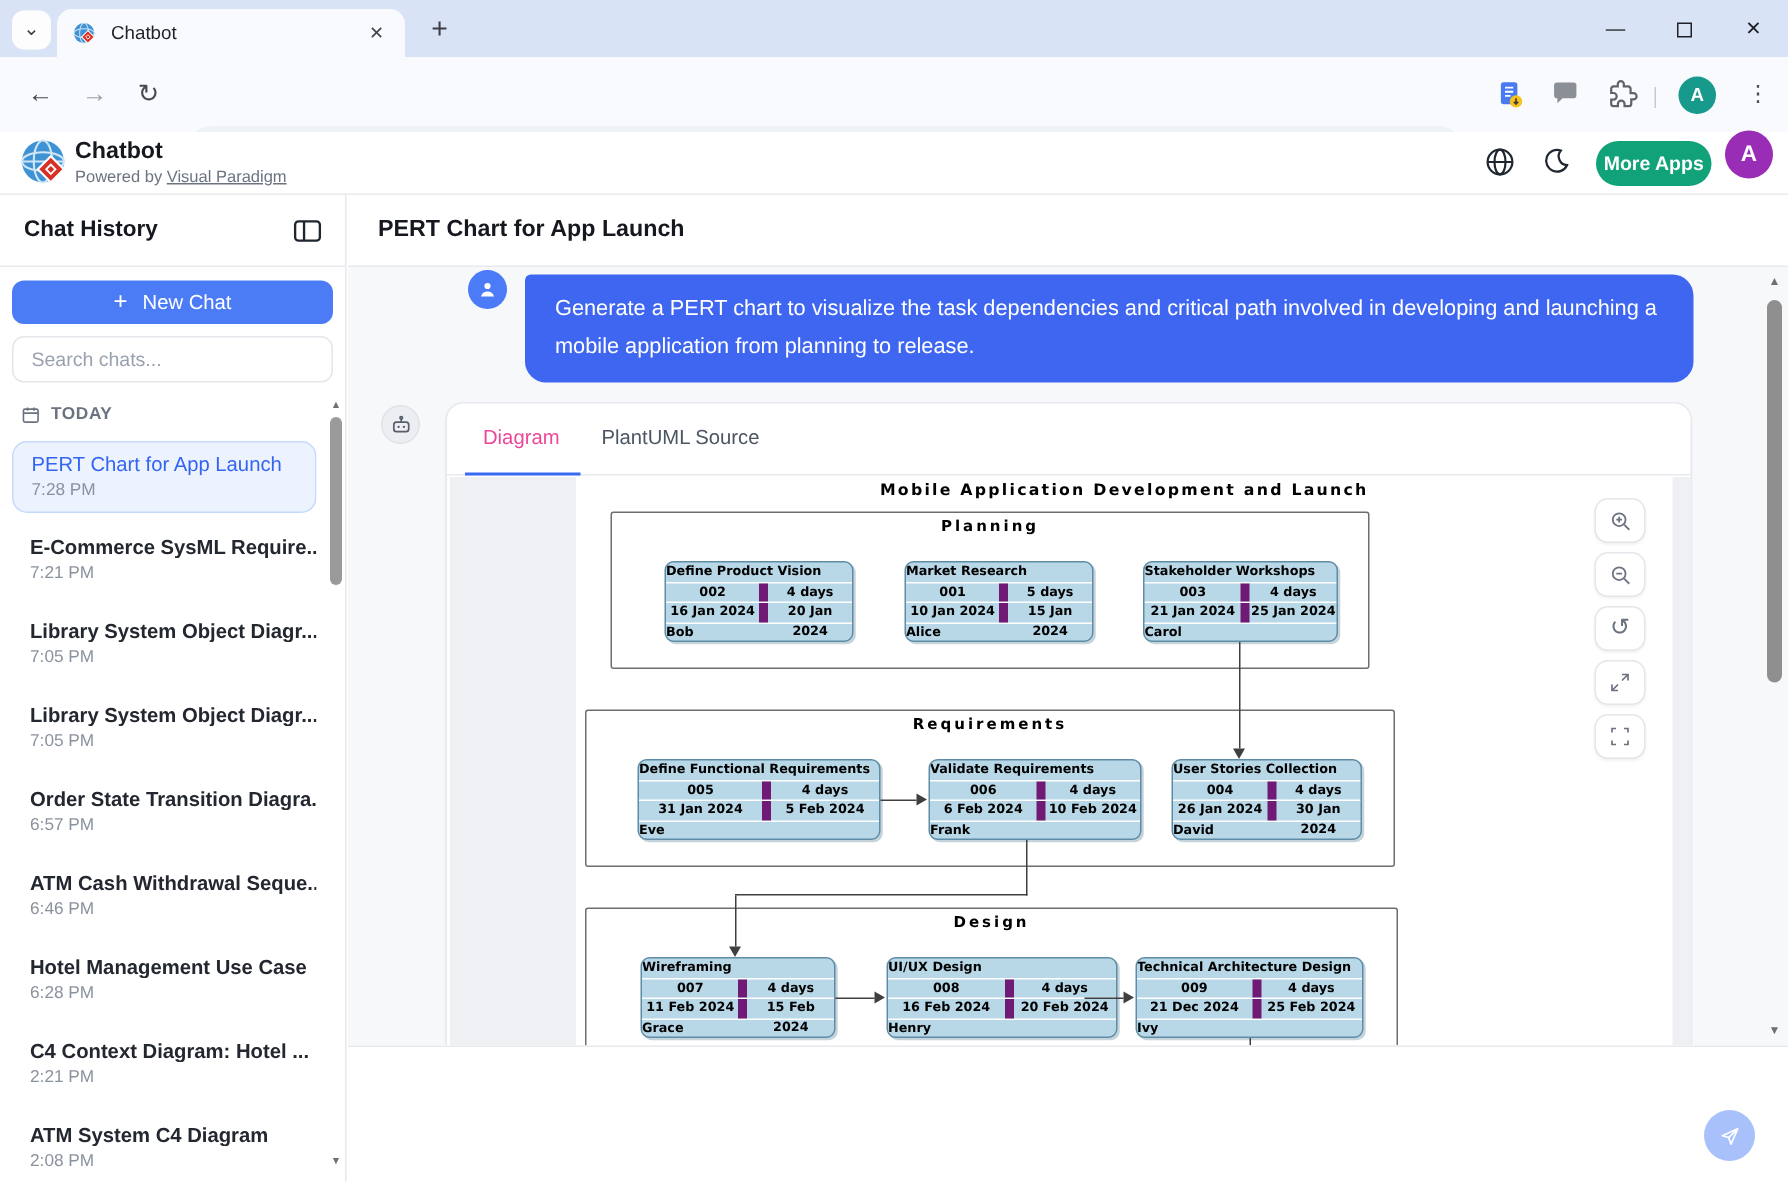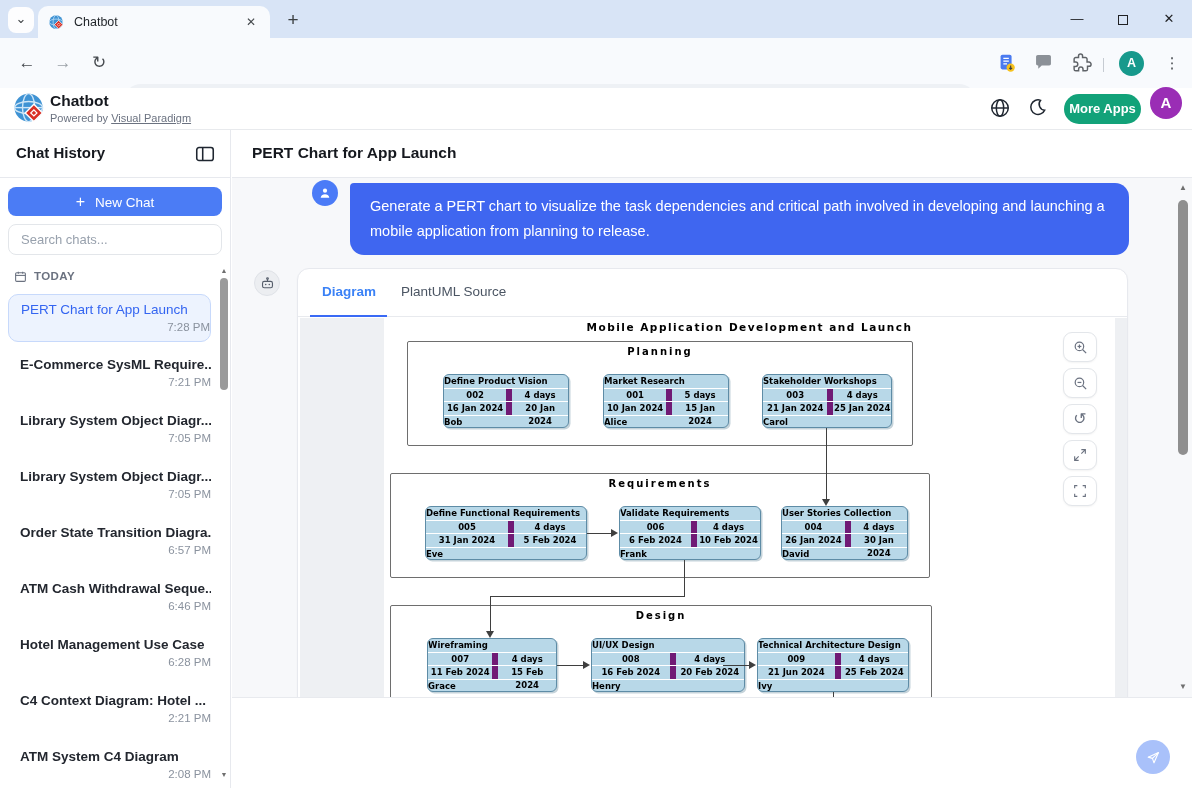--- a/index.html
+++ b/index.html
@@ -64,21 +64,21 @@
                 border-radius:8px; background:#fff; font-size:13px; color:#374151; padding:0 12px;
                 font-family:"Liberation Sans",sans-serif; outline:none; }
   .search-box::placeholder { color:#98a1ad; }
   .side-list { position:absolute; left:8px; top:132px; width:203px; bottom:0; overflow:hidden; }
   .today-row { display:flex; align-items:center; height:20px; margin:4px 0 8px 6px; color:#6b7280; }
   .today-label { font-size:11.5px; font-weight:bold; letter-spacing:.4px; margin-left:7px; }
   .chat-item { position:relative; height:48px; border-radius:10px; padding:7px 0 0 12px; margin-bottom:8px; }
   .chat-item.sel { background:#edf3fe; border:1px solid #c7d9fb; }
   .ci-title { font-size:13.5px; font-weight:bold; color:#23272f; white-space:nowrap; overflow:hidden; }
   .chat-item.sel .ci-title { color:#3465f1; font-weight:normal; }
-  .ci-time { font-size:11.5px; color:#8a929e; margin-top:4px;text-align:right; }
+  .ci-time { font-size:11.5px; color:#8a929e; margin-top:4px; }
   .side-sb-arrow { position:absolute; right:1px; width:10px; height:10px; color:#6f6f6f; font-size:7px;
                    text-align:center; line-height:10px; }
   .side-sb-thumb { position:absolute; right:2px; top:148px; width:8px; height:112px; background:#9a9a9a; border-radius:4px; }
 
   
   .main { position:absolute; left:232px; top:130px; width:960px; height:658px; background:#fff; }
   .page-title-row { position:absolute; left:0; top:0; width:100%; height:48px; background:#fff;
                     border-bottom:1px solid #e7e9ee; }
   .page-title { position:absolute; left:20px; top:14px; font-size:15.5px; font-weight:bold; color:#15181e; }
   .chat-area { position:absolute; left:0; top:48px; width:100%; height:519px; background:#f7f8fa; overflow:hidden; }
@@ -87,21 +87,21 @@
               background:#4b7bf7; display:flex; align-items:center; justify-content:center; }
   .bubble { position:absolute; left:118px; top:5px; width:779px; background:#3f66f0; color:#fff;
             border-radius:4px 14px 14px 14px; padding:11px 20px; font-size:14.5px; line-height:25px; }
 
   .bot-avatar { position:absolute; left:22px; top:92px; width:26px; height:26px; border-radius:50%;
                 background:#eceef1; border:1px solid #dfe2e7; display:flex; align-items:center; justify-content:center; }
   .card { position:absolute; left:65px; top:90px; width:831px; height:620px; background:#fff;
           border:1px solid #e7e9ee; border-radius:12px 12px 0 0; box-shadow:0 1px 2px rgba(0,0,0,.04); }
   .tabs { position:absolute; left:0; top:0; width:100%; height:48px; border-bottom:1px solid #e8eaee; }
   .tab-lbl { position:absolute; top:15px; font-size:13.5px; }
-  .tab-lbl.active { color:#3b82f6; font-weight:bold; }
+  .tab-lbl.active { color:#ec4899; font-weight:normal; }
   .tab-lbl.idle { color:#4b5563; }
   .tab-underline { position:absolute; left:12px; top:46px; width:77px; height:2px; background:#3a6af5; }
 
   .viewport { position:absolute; left:2px; top:49px; width:827px; height:570px; background:#eef0f3; overflow:hidden; }
   .canvas { position:absolute; left:84px; top:0; width:731px; height:570px; background:#fff;
             font-family:"DejaVu Sans",sans-serif; }
   .d-title { position:absolute; left:0; top:3px; width:100%; text-align:center; font-size:10.5px;
              font-weight:bold; letter-spacing:1.5px; color:#000; }
   .sect { position:absolute; border:1px solid #6e6e6e; border-radius:2px; background:transparent; }
   .sect-lbl { position:absolute; left:0; top:4px; width:100%; text-align:center; font-size:10px;
@@ -448,21 +448,21 @@
                 </div>
               <div class="r full">Henry</div>
             </div>
             <div class="task" style="left:373px;top:320px;width:152px;">
               <div class="r first full">Technical Architecture Design</div>
               <div class="r">
                   <span class="c1">009</span>
                   <span class="c2">4 days</span>
                 </div>
               <div class="r dates">
-                  <span class="c1">21 Jun 2024</span>
+                  <span class="c1">21 Dec 2024</span>
                   <span class="c2">25 Feb 2024</span>
                 </div>
               <div class="r full">Ivy</div>
             </div>
 
             <div class="ln" style="left:442px;top:110px;width:1px;height:71px;"></div>
             <div class="ar-d" style="left:438px;top:181px;"></div>
 
             <div class="ln" style="left:203px;top:215px;width:24px;height:1px;"></div>
             <div class="ar-r" style="left:227px;top:211px;"></div>

